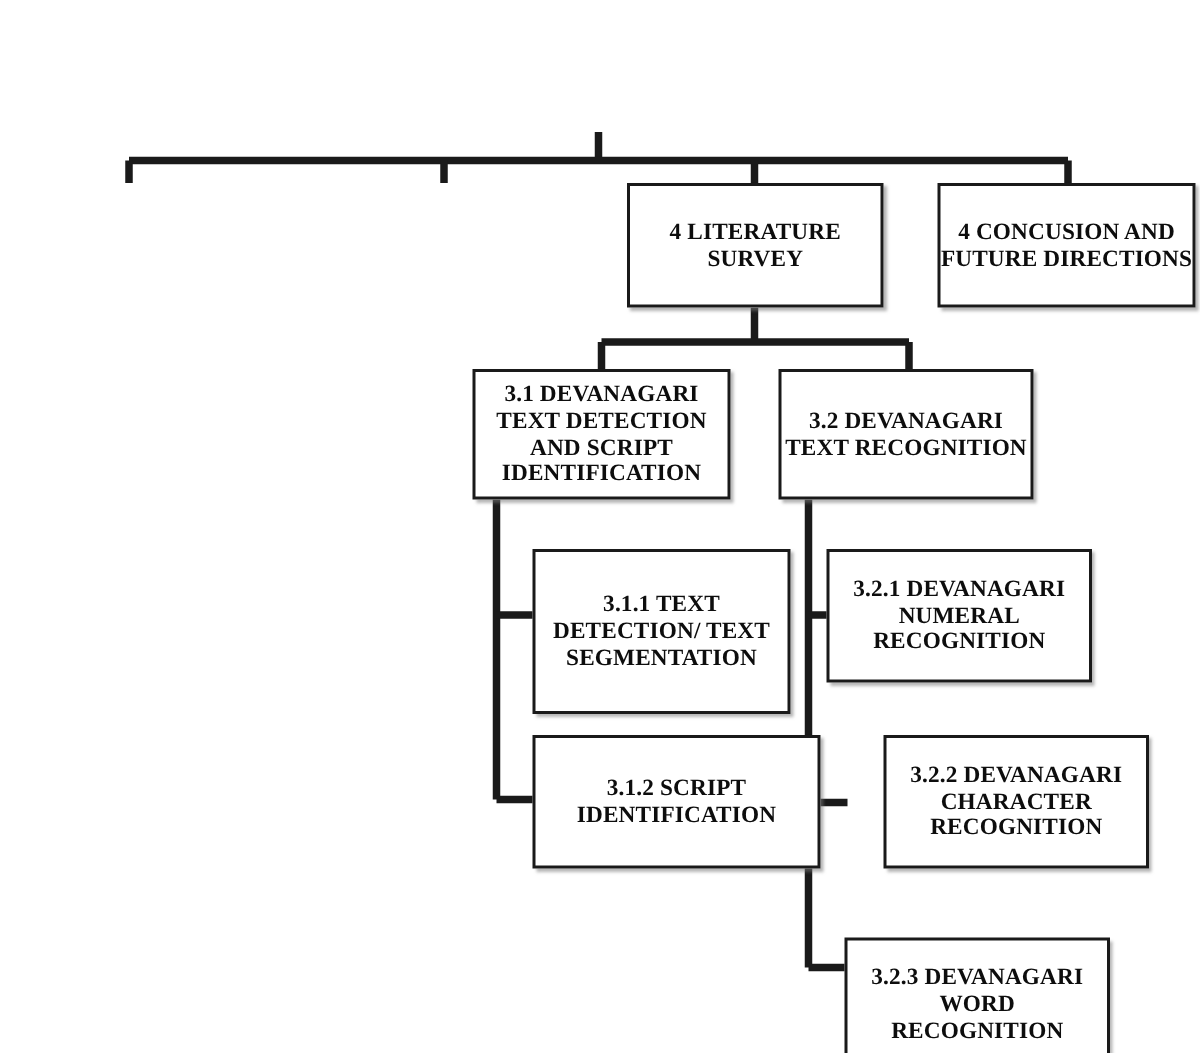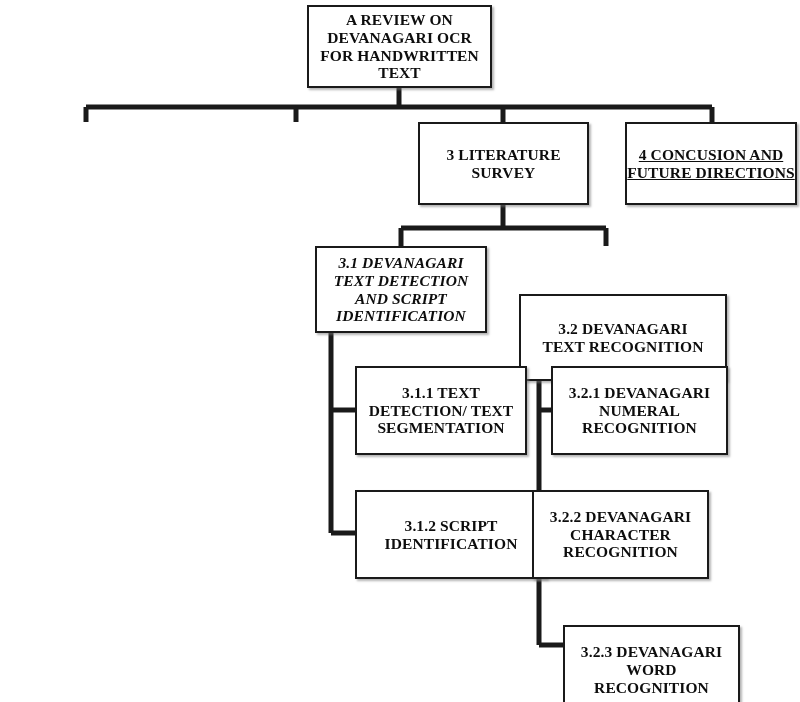--- a/index.html
+++ b/index.html
@@ -45,21 +45,20 @@
     white-space: pre-line;
     padding: 0 2px;
   }
   .lvl-root .node-label { font-size: 15.5px; }
   .lvl-1 .node-label { font-size: 15.5px; }
   .lvl-2 .node-label { font-size: 15.5px; }
   .lvl-3 .node-label { font-size: 15.5px; }
   .node.overflow-text .node-label {
     white-space: pre-line;
     padding: 0;
-    text-decoration: underline;
   }
 </style>
 </head>
 <body>
 
 <div id="diagram-root">
 
   <svg id="connector-layer" viewBox="0 0 800 702" width="800" height="702" xmlns="http://www.w3.org/2000/svg">
     <g stroke="#1a1a1a" stroke-width="5" fill="none" stroke-linecap="butt">
 
@@ -82,69 +81,63 @@
       <path d="M 331 410 L 357 410"></path>
       <path d="M 331 533 L 357 533"></path>
 
       <path d="M 539 333 L 539 645"></path>
       <path d="M 539 410 L 565 410"></path>
       <path d="M 539 535 L 565 535"></path>
       <path d="M 539 645 L 565 645"></path>
     </g>
   </svg>
 
-  <div class="node lvl-root" style="left:307px; top:5px; width:185px; height:83px;">
-    <span class="node-label">A REVIEW ON
-DEVANAGARI OCR
-FOR HANDWRITTEN
-TEXT</span>
-  </div>
 
 
 
   <div class="node lvl-1" style="left:418px; top:122px; width:171px; height:83px;">
-    <span class="node-label">3 LITERATURE
+    <span class="node-label">4 LITERATURE
 SURVEY</span>
   </div>
 
   <div class="node lvl-1 overflow-text" style="left:625px; top:122px; width:172px; height:83px;">
     <span class="node-label">4 CONCUSION AND
 FUTURE DIRECTIONS</span>
   </div>
 
-  <div class="node lvl-2" style="left:315px; top:246px; width:172px; height:87px;font-style:italic;">
+  <div class="node lvl-2" style="left:315px; top:246px; width:172px; height:87px;">
     <span class="node-label">3.1 DEVANAGARI
 TEXT DETECTION
 AND SCRIPT
 IDENTIFICATION</span>
   </div>
 
-  <div class="node lvl-2" style="left:519px; top:246px; width:208px; height:87px;margin-top:48px;">
+  <div class="node lvl-2" style="left:519px; top:246px; width:170px; height:87px;">
     <span class="node-label">3.2 DEVANAGARI
 TEXT RECOGNITION</span>
   </div>
 
-  <div class="node lvl-3" style="left:355px; top:366px; width:172px; height:89px;">
+  <div class="node lvl-3" style="left:355px; top:366px; width:172px; height:110px;">
     <span class="node-label">3.1.1 TEXT
 DETECTION/ TEXT
 SEGMENTATION</span>
   </div>
 
   <div class="node lvl-3" style="left:355px; top:490px; width:192px; height:89px;">
     <span class="node-label">3.1.2 SCRIPT
 IDENTIFICATION</span>
   </div>
 
   <div class="node lvl-3" style="left:551px; top:366px; width:177px; height:89px;">
     <span class="node-label">3.2.1 DEVANAGARI
 NUMERAL
 RECOGNITION</span>
   </div>
 
-  <div class="node lvl-3" style="left:532px; top:490px; width:177px; height:89px;">
+  <div class="node lvl-3" style="left:589px; top:490px; width:177px; height:89px;">
     <span class="node-label">3.2.2 DEVANAGARI
 CHARACTER
 RECOGNITION</span>
   </div>
 
   <div class="node lvl-3" style="left:563px; top:605px; width:177px; height:90px;margin-top:20px;">
     <span class="node-label">3.2.3 DEVANAGARI
 WORD
 RECOGNITION</span>
   </div>

